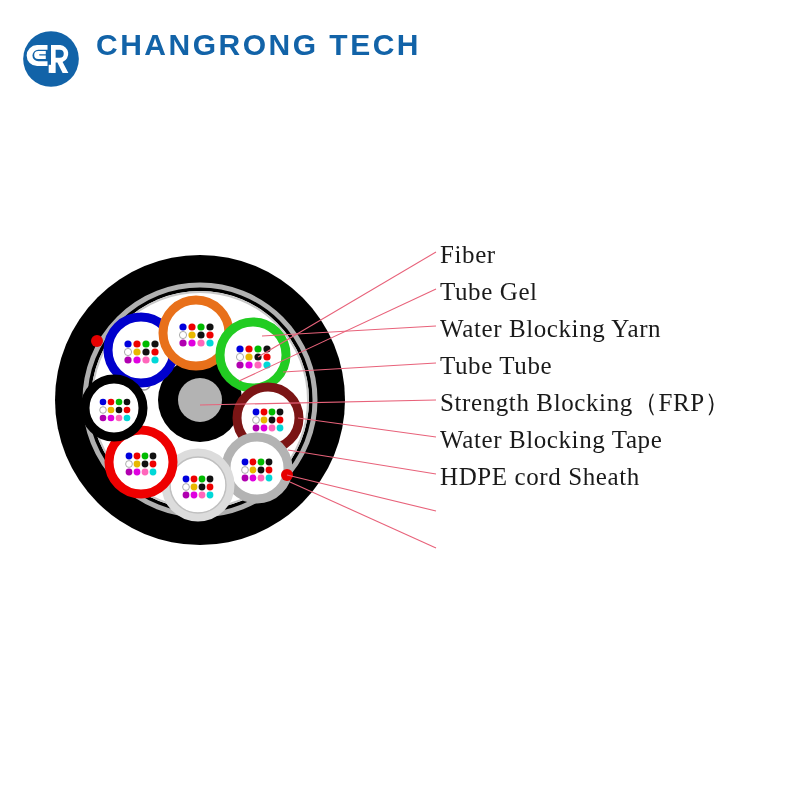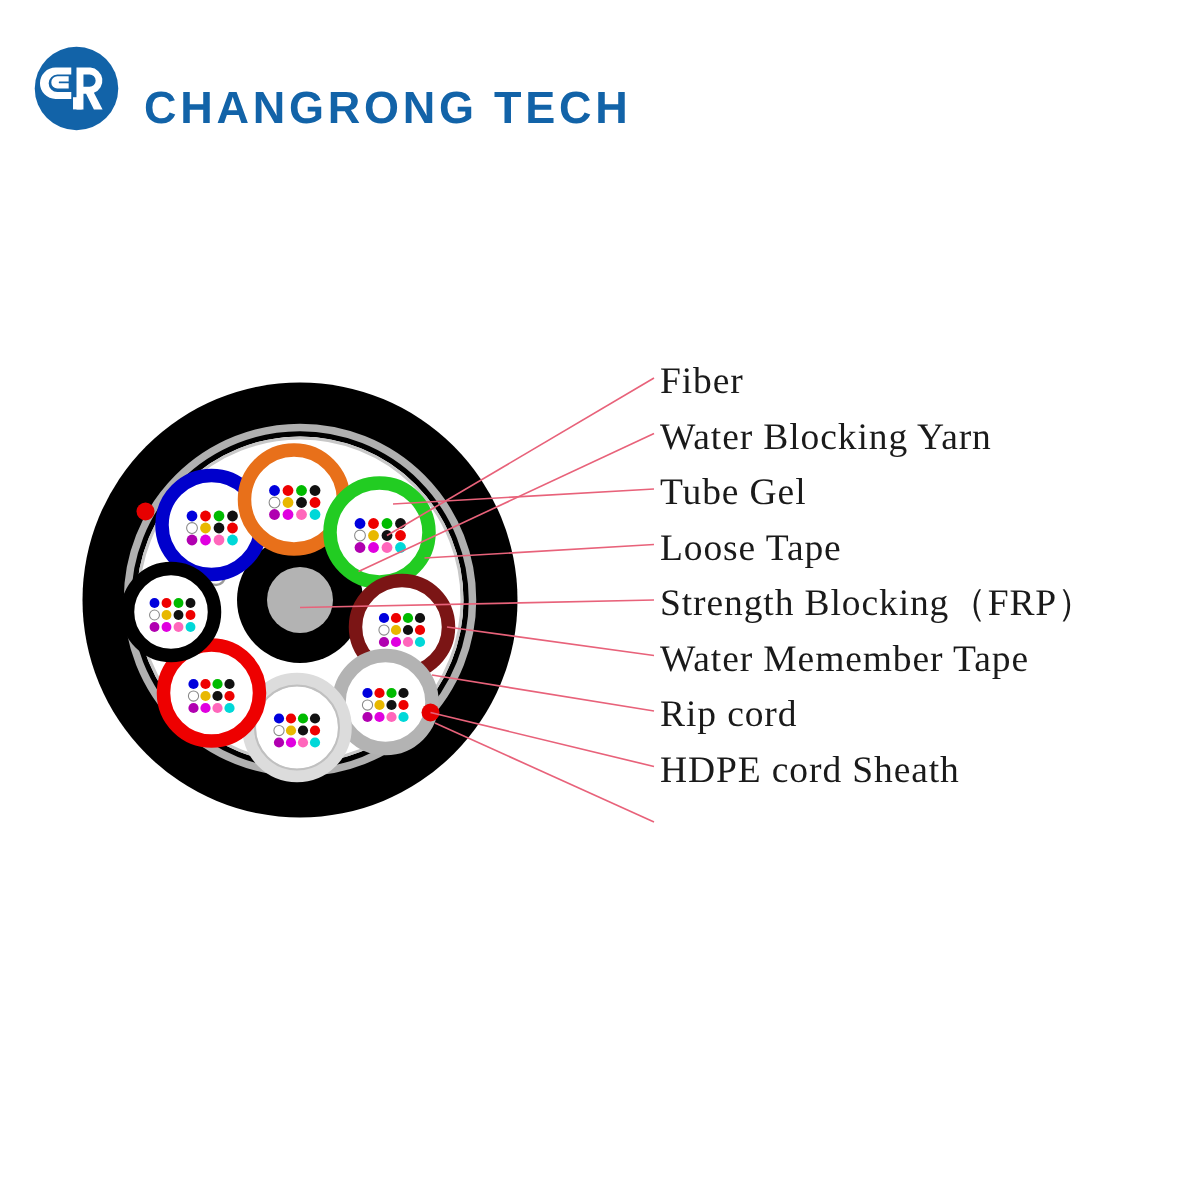--- a/index.html
+++ b/index.html
@@ -21,21 +21,21 @@
     left: 0;
     top: 0;
     width: 800px;
     height: 120px;
   }
   #logo-block {
     position: absolute;
     left: 22px;
     top: 30px;
     display: flex;
-    align-items: flex-end;
+    align-items: flex-start;
   }
   #logo-mark {
     width: 58px;
     height: 58px;
     flex: 0 0 auto;
   }
   #logo-text {
     margin-left: 16px;
     font-family: "Liberation Sans", "DejaVu Sans", sans-serif;
     font-weight: bold;
@@ -270,22 +270,21 @@
       <line x1="200" y1="405" x2="436" y2="400"></line>
       <line x1="298" y1="418" x2="436" y2="437"></line>
       <line x1="288" y1="450" x2="436" y2="474"></line>
       <line x1="287" y1="475" x2="436" y2="511"></line>
       <line x1="290" y1="482" x2="436" y2="548"></line>
     </g>
   </svg>
 
   <div id="label-column">
     <div class="label-row">Fiber</div>
+    <div class="label-row">Tube Gel</div>
     <div class="label-row">Water Blocking Yarn</div>
-    <div class="label-row">Tube Gel</div>
-    <div class="label-row">Loose Tape</div>
+    <div class="label-row">Tube Tube</div>
     <div class="label-row">Strength Blocking（FRP）</div>
-    <div class="label-row">Water Memember Tape</div>
-    <div class="label-row">Rip cord</div>
+    <div class="label-row">Water Blocking Tape</div>
     <div class="label-row">HDPE cord Sheath</div>
   </div>
 
 </div>
 
 </body></html>

